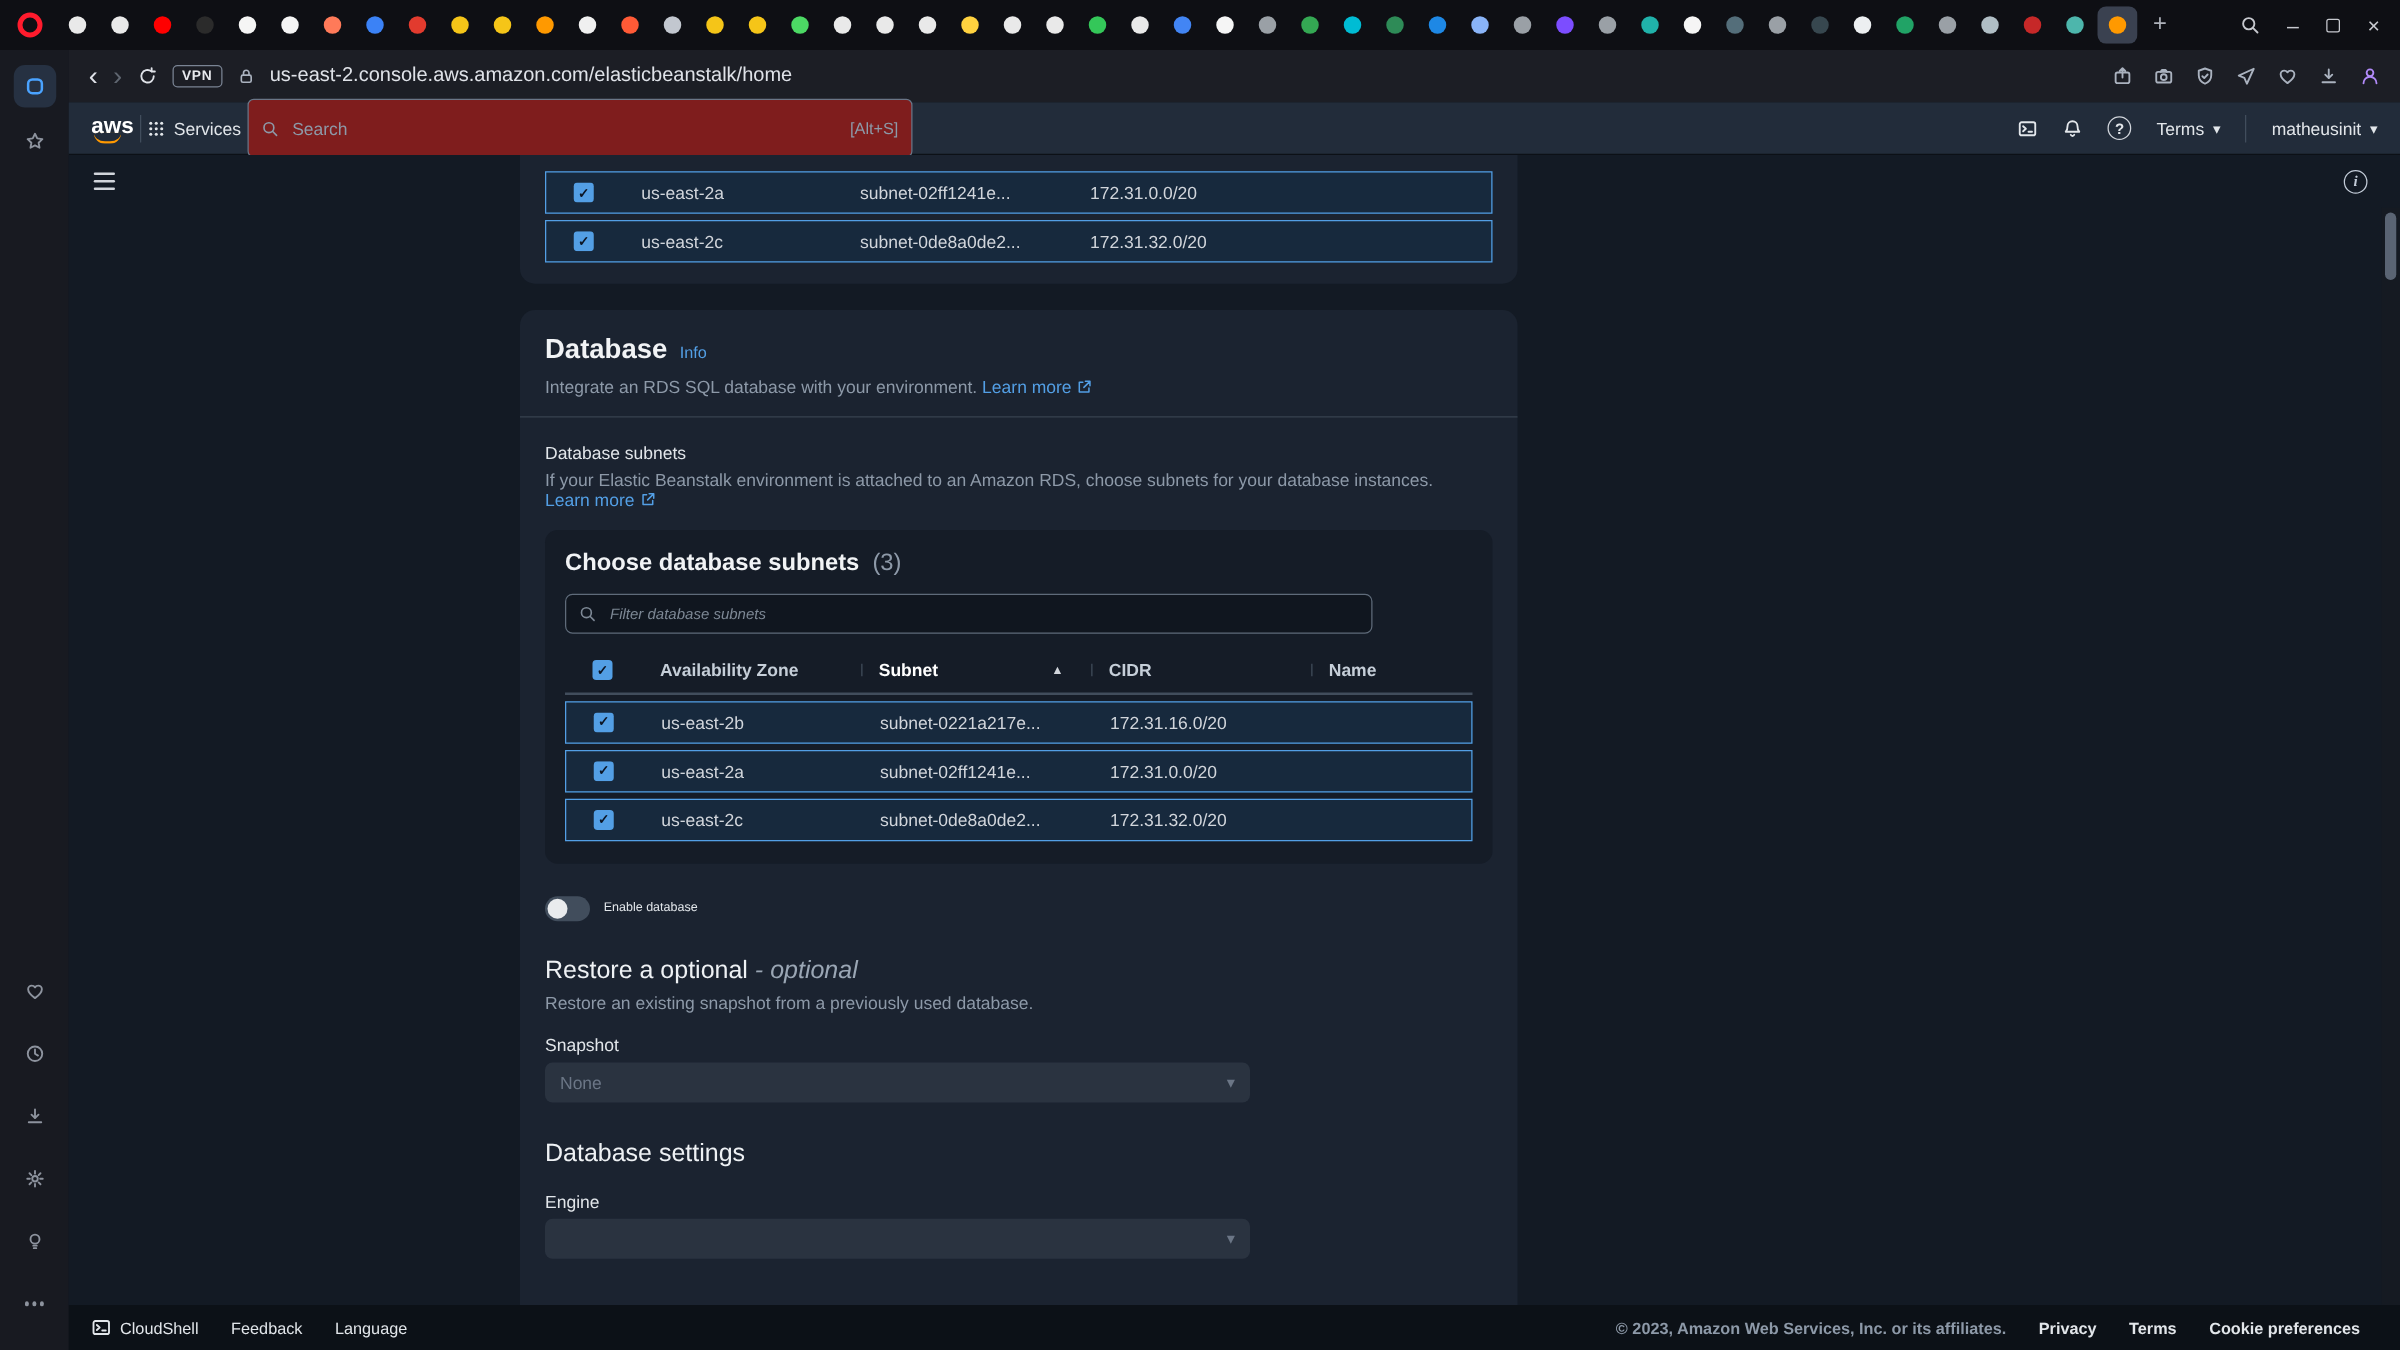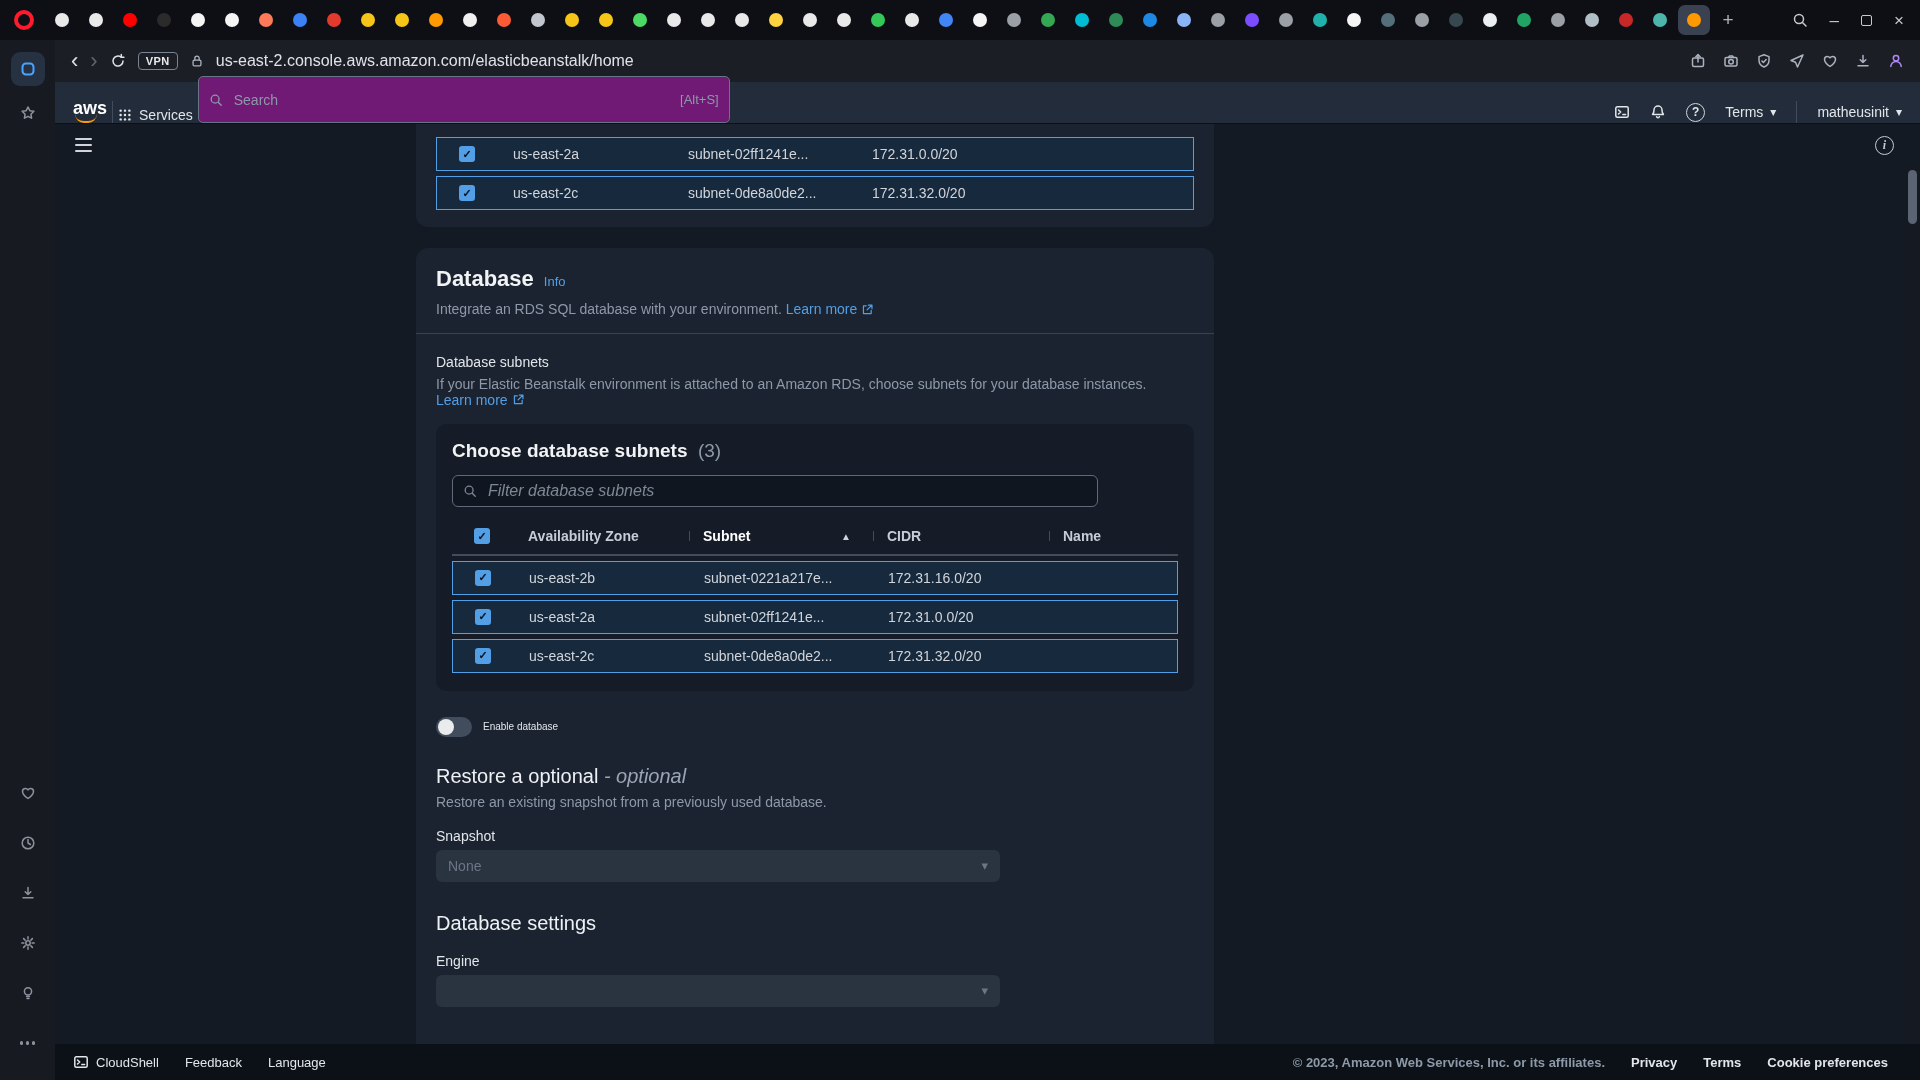--- a/index.html
+++ b/index.html
@@ -39,28 +39,28 @@
   .glyph{font-size:22px;color:#dfe2e8;line-height:1;}
   .dim{color:#5f6670;}
   .vpn{border:1px solid #7a8494;border-radius:4px;padding:2px 7px;font-size:11px;font-weight:700;
        color:#e8eaee;letter-spacing:.5px;}
   .lockic{color:#aab2bf;}
   .url{color:#dfe2e8;font-size:16px;white-space:nowrap;overflow:hidden;text-overflow:ellipsis;}
   .addr-right{margin-left:auto;display:flex;align-items:center;gap:17px;color:#aab2bf;}
   .profileic{color:#b18af8;}
 
   
-  .awsheader{height:42px;background:#222c3a;display:flex;align-items:flex-end;gap:5px;padding:0 18px;
+  .awsheader{height:42px;background:#222c3a;display:flex;align-items:center;gap:5px;padding:0 18px;
              flex:none;border-bottom:1px solid #0c1016;color:#d1d5db;font-size:14px;}
   .awslogo{position:relative;font-weight:700;font-size:18px;color:#fff;padding-bottom:4px;}
   .awslogo::after{content:"";position:absolute;left:2px;bottom:0;width:22px;height:7px;
                   border-bottom:2.5px solid #ff9900;border-radius:0 0 12px 12px;}
   .vdiv{width:1px;height:22px;background:#414d5c;flex:none;}
   .hdr-item{display:flex;align-items:center;gap:7px;color:#e2e6ea;white-space:nowrap;}
-  .aws-search{width:532px;height:47px;background:#701a75;border:1px solid #697586;border-radius:5px;
+  .aws-search{width:532px;height:47px;background:#7f1d1d;border:1px solid #697586;border-radius:5px;
               display:flex;align-items:center;gap:9px;padding:0 10px;color:#8d99a8;}
   .aws-search input{flex:1;background:none;border:none;outline:none;color:#e9ebed;font-size:14px;
                     font-family:"Liberation Sans",sans-serif;}
   .aws-search input::placeholder{color:#8d99a8;}
   .shortcut{font-size:13px;color:#8d99a8;}
   .header-right{margin-left:auto;display:flex;align-items:center;gap:20px;}
   .caret{font-size:12px;color:inherit;}
 
   
   .page{height:920px;position:relative;overflow:hidden;background:#131a24;flex:none;}
@@ -87,21 +87,21 @@
   .extic{width:13px;height:13px;display:inline-block;color:#539fe5;}
 
   .field-label{color:#e2e6ea;font-size:14px;}
   .sub-desc{color:#8d99a8;font-size:14px;margin-top:6px;}
 
   .panel{margin-top:16px;background:#151c27;border-radius:10px;padding:16px 16px 18px;}
   .panel-title{font-size:19px;font-weight:700;color:#f1f3f5;}
   .panel-count{font-size:19px;font-weight:400;color:#8d99a8;margin-left:6px;}
   .filter{display:flex;align-items:center;gap:9px;width:646px;height:32px;background:#10161f;
           border:1px solid #5f6b7a;border-radius:6px;padding:0 10px;margin-top:13px;color:#7d8895;}
-  .filter input{flex:1;background:none;border:none;outline:none;color:#d1d5db;font-size:16px;
+  .filter input{flex:1;background:none;border:none;outline:none;color:#d1d5db;font-size:12px;
                 font-family:"Liberation Sans",sans-serif;}
   .filter input::placeholder{color:#7d8895;font-style:italic;}
 
   .tgrid{display:grid;grid-template-columns:56px 175px 184px 176px 1fr;align-items:center;}
   .cell{padding-left:20px;font-size:14px;color:#d1d5db;white-space:nowrap;overflow:hidden;}
   .cb-cell{padding-left:22px;}
   .thead{height:37px;border-bottom:2px solid #414d5c;margin-top:12px;}
   .hcell{font-weight:700;color:#c5ced8;position:relative;display:flex;align-items:center;}
   .hcell.vd::before{content:"";position:absolute;left:6px;top:3px;bottom:3px;width:1px;background:#414d5c;}
   .hcell.sorted{color:#fff;justify-content:space-between;padding-right:16px;}

